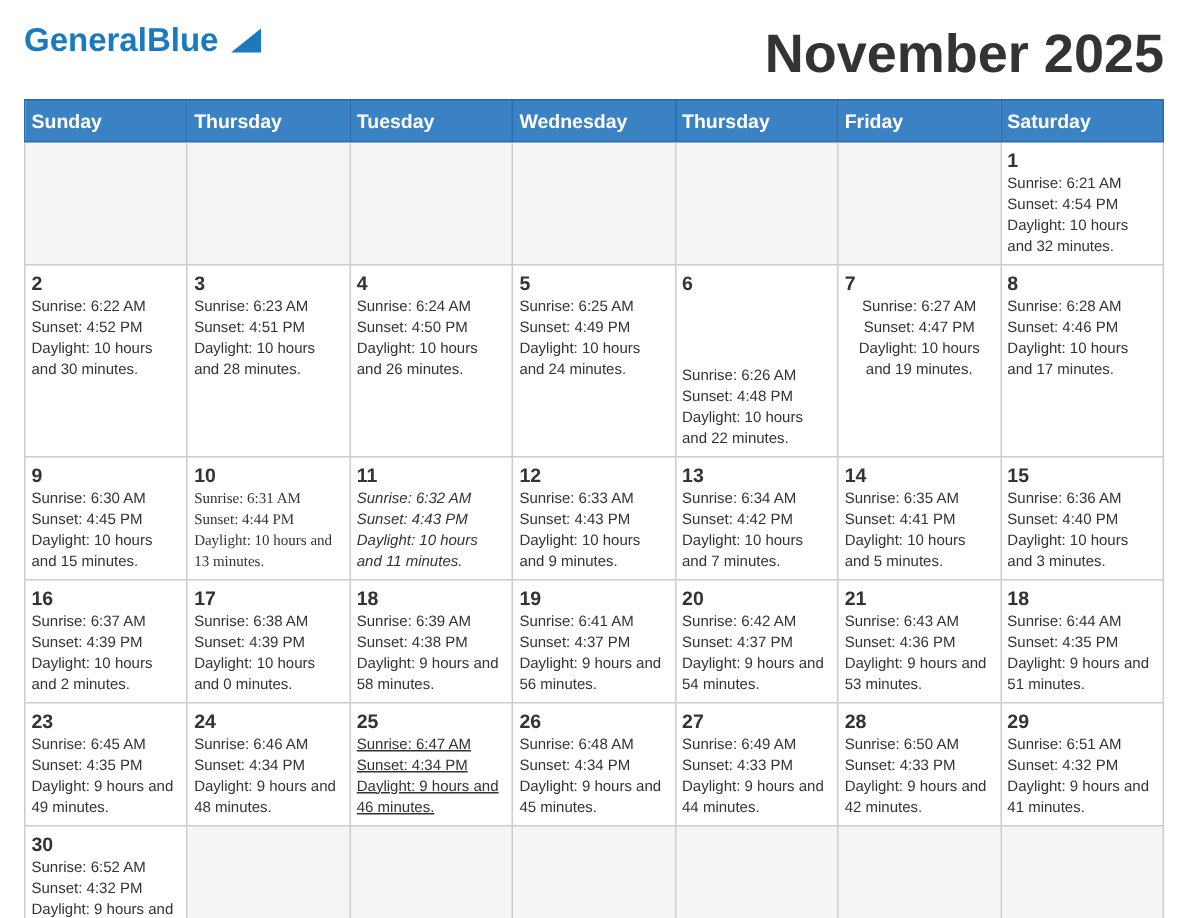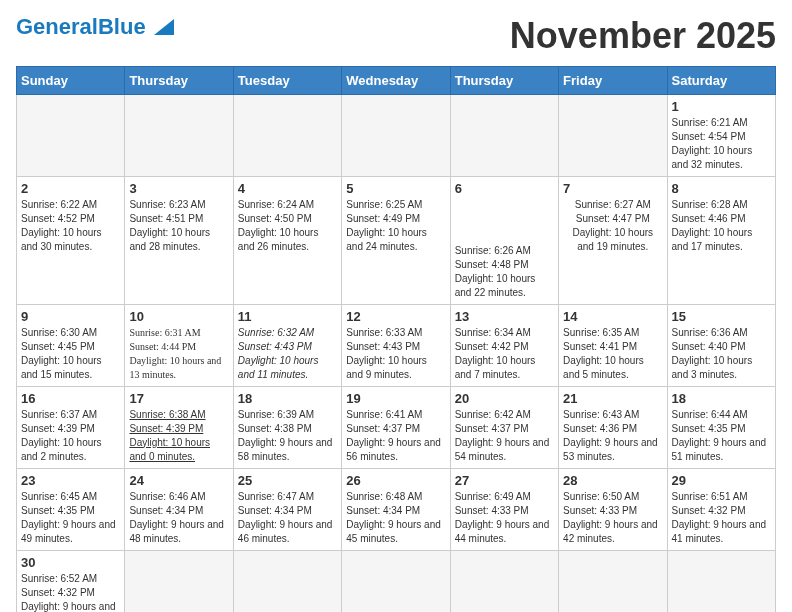--- a/index.html
+++ b/index.html
@@ -220,21 +220,21 @@
       </tr>
       <tr>
         <td>
           <span class="day-number">16</span>
           <div class="day-info" style="white-space: pre-line;">Sunrise: 6:37 AM
 Sunset: 4:39 PM
 Daylight: 10 hours and 2 minutes.</div>
         </td>
         <td>
           <span class="day-number">17</span>
-          <div class="day-info" style="white-space: pre-line; text-decoration: underline;">Sunrise: 6:38 AM
+          <div class="day-info" style="white-space: pre-line;">Sunrise: 6:38 AM
 Sunset: 4:39 PM
 Daylight: 10 hours and 0 minutes.</div>
         </td>
         <td>
           <span class="day-number">18</span>
           <div class="day-info" style="white-space: pre-line;">Sunrise: 6:39 AM
 Sunset: 4:38 PM
 Daylight: 9 hours and 58 minutes.</div>
         </td>
         <td>
@@ -270,21 +270,21 @@
 Daylight: 9 hours and 49 minutes.</div>
         </td>
         <td>
           <span class="day-number">24</span>
           <div class="day-info" style="white-space: pre-line;">Sunrise: 6:46 AM
 Sunset: 4:34 PM
 Daylight: 9 hours and 48 minutes.</div>
         </td>
         <td>
           <span class="day-number">25</span>
-          <div class="day-info" style="white-space: pre-line;">Sunrise: 6:47 AM
+          <div class="day-info" style="white-space: pre-line; text-decoration: underline;">Sunrise: 6:47 AM
 Sunset: 4:34 PM
 Daylight: 9 hours and 46 minutes.</div>
         </td>
         <td>
           <span class="day-number">26</span>
           <div class="day-info" style="white-space: pre-line;">Sunrise: 6:48 AM
 Sunset: 4:34 PM
 Daylight: 9 hours and 45 minutes.</div>
         </td>
         <td>

